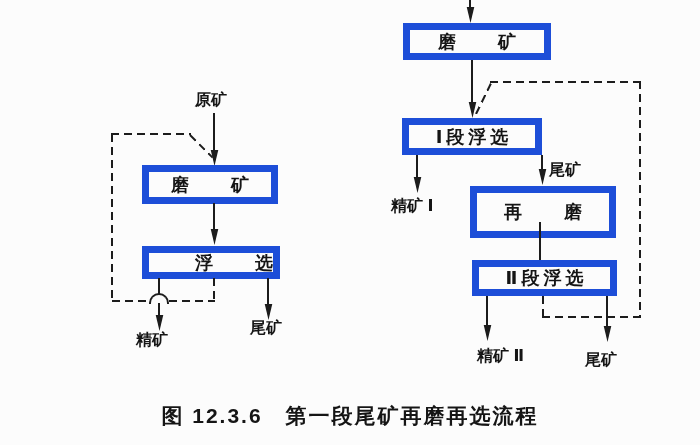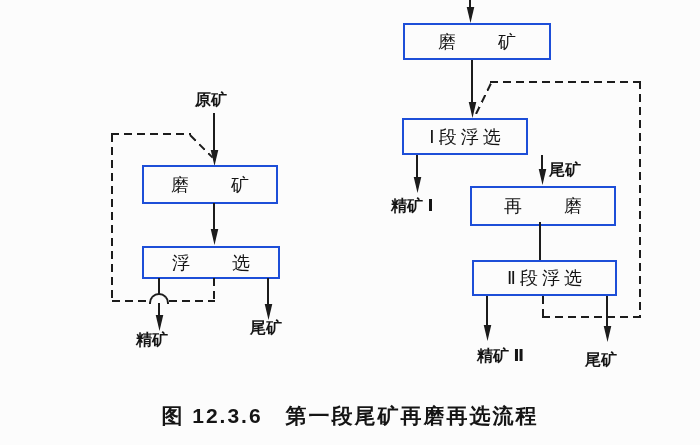--- a/index.html
+++ b/index.html
@@ -16,23 +16,23 @@
   
   .dh{position:absolute;height:2px;
       background:repeating-linear-gradient(90deg,#1c1c1c 0 8px,transparent 8px 13px);}
   .dv{position:absolute;width:2px;
       background:repeating-linear-gradient(180deg,#1c1c1c 0 8px,transparent 8px 13px);}
   .diag{transform-origin:left center;}
   
   .arrow{position:absolute;width:9px;height:16px;background:#1c1c1c;
          clip-path:polygon(50% 100%,8% 0,92% 0);}
   
-  .fbox{position:absolute;border:2px solid #1d4ed8;background:#fcfcfc;
+  .fbox{position:absolute;border:7px solid #1d4ed8;background:#fcfcfc;
         display:flex;align-items:center;justify-content:center;
-        font-weight:normal;font-size:18px;box-sizing:border-box;}
+        font-weight:bold;font-size:18px;box-sizing:border-box;}
   .sp2{letter-spacing:42px;margin-right:-42px;white-space:nowrap;}
   .sp4{letter-spacing:4px;margin-right:-4px;white-space:nowrap;}
   
   .lbl{position:absolute;font-weight:bold;font-size:16px;white-space:nowrap;}
   
   .arc{position:absolute;width:20px;height:11px;background:#fcfcfc;
        border:2px solid #1c1c1c;border-bottom:none;
        border-radius:10px 10px 0 0;box-sizing:border-box;}
   .caption{position:absolute;left:0;top:402px;width:700px;text-align:center;
            font-weight:bold;font-size:21px;letter-spacing:2px;}
@@ -48,21 +48,21 @@
     <div class="lv" style="left:213px;top:113px;height:40px;"></div>
     <div class="arrow" style="left:210px;top:150px;"></div>
 
     <div class="fbox" style="left:142px;top:165px;width:136px;height:39px;">
       <span class="sp2">磨矿</span>
     </div>
 
     <div class="lv" style="left:213px;top:203px;height:28px;"></div>
     <div class="arrow" style="left:210px;top:229px;"></div>
 
-    <div class="fbox" style="left:142px;top:246px;width:138px;height:33px;">
+    <div class="fbox" style="left:142px;top:246px;width:138px;height:33px;justify-content:flex-end;">
       <span class="sp2">浮选</span>
     </div>
 
     <div class="dv" style="left:213px;top:278px;height:24px;"></div>
     <div class="dh" style="left:112px;top:300px;width:38px;"></div>
     <div class="dh" style="left:169px;top:300px;width:46px;"></div>
     <div class="dv" style="left:111px;top:134px;height:168px;"></div>
     <div class="dh" style="left:111px;top:133px;width:80px;"></div>
     <div class="dh diag" style="left:190px;top:134px;width:32px;transform:rotate(45deg);"></div>
 
@@ -86,33 +86,33 @@
       <span class="sp2">磨矿</span>
     </div>
 
     <div class="lv" style="left:471px;top:60px;height:44px;"></div>
     <div class="arrow" style="left:468px;top:102px;"></div>
 
     <div class="dh" style="left:490px;top:81px;width:150px;"></div>
     <div class="dv" style="left:639px;top:81px;height:237px;"></div>
     <div class="dh diag" style="left:476px;top:113px;width:34px;transform:rotate(-64deg);"></div>
 
-    <div class="fbox" style="left:402px;top:118px;width:126px;height:37px;">
+    <div class="fbox" style="left:402px;top:118px;width:140px;height:37px;">
       <span class="sp4">Ⅰ段浮选</span>
     </div>
 
     <div class="lv" style="left:416px;top:155px;height:24px;"></div>
     <div class="arrow" style="left:413px;top:177px;"></div>
     <div class="lbl" style="left:391px;top:196px;">精矿 Ⅰ</div>
 
     <div class="lv" style="left:541px;top:155px;height:17px;"></div>
     <div class="arrow" style="left:538px;top:169px;"></div>
     <div class="lbl" style="left:549px;top:160px;">尾矿</div>
 
-    <div class="fbox" style="left:470px;top:186px;width:146px;height:40px;">
+    <div class="fbox" style="left:470px;top:186px;width:146px;height:52px;">
       <span class="sp2">再磨</span>
     </div>
 
     <div class="lv" style="left:539px;top:222px;height:38px;"></div>
 
     <div class="fbox" style="left:472px;top:260px;width:145px;height:36px;">
       <span class="sp4">Ⅱ段浮选</span>
     </div>
 
     <div class="lv" style="left:486px;top:296px;height:31px;"></div>

